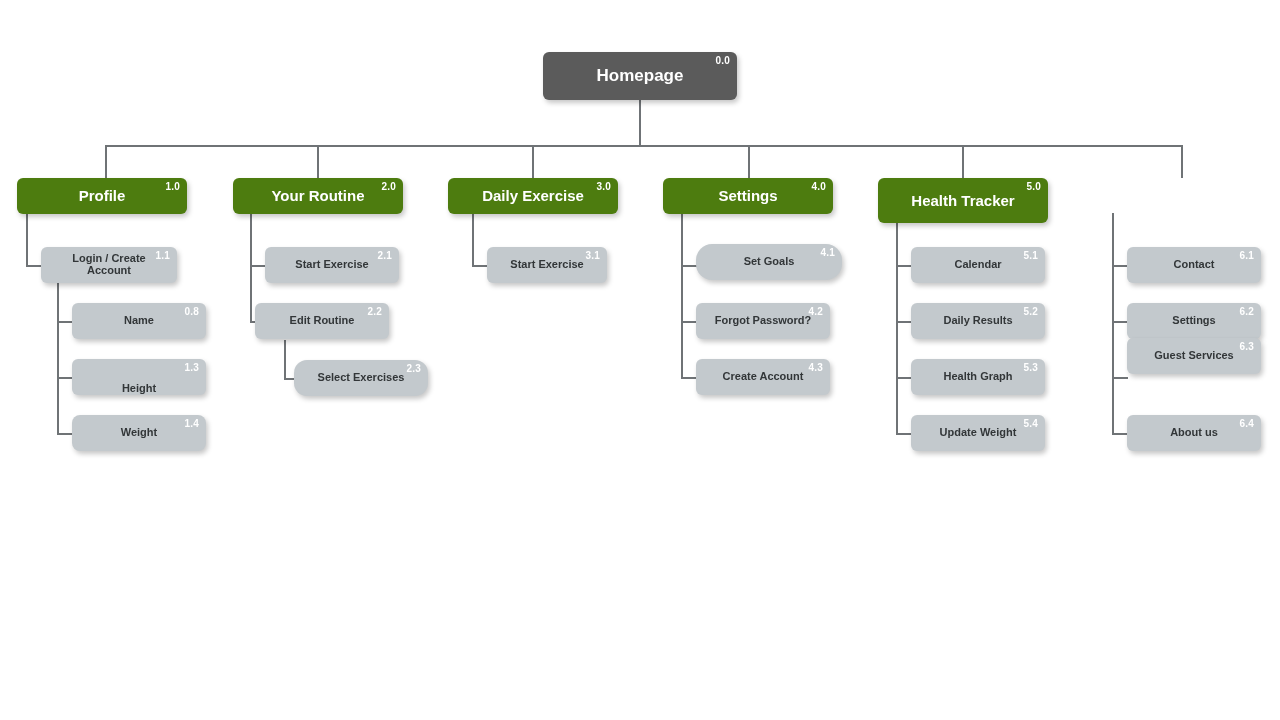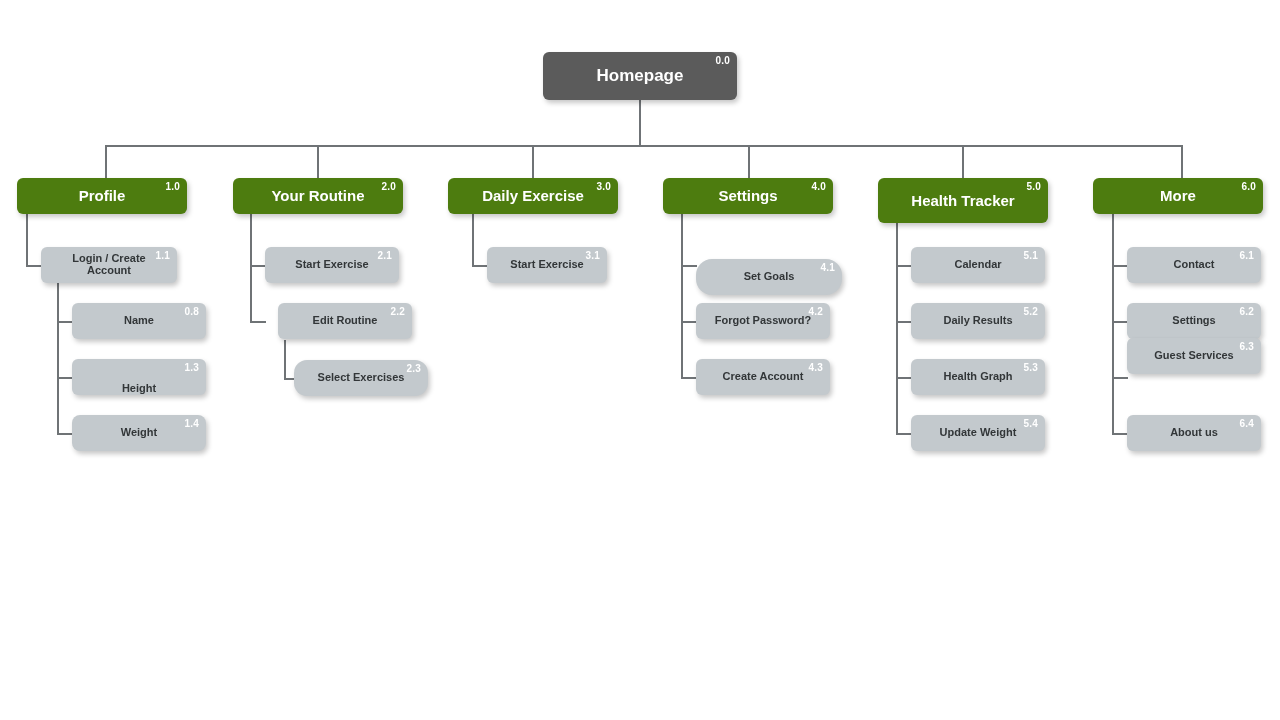--- a/index.html
+++ b/index.html
@@ -162,24 +162,20 @@
   <div class="node l1" style="left:663px; top:178px; width:170px; height:36px;">
     <span class="num">4.0</span>
     <span class="label">Settings</span>
   </div>
 
   <div class="node l1" style="left:878px; top:178px; width:170px; height:45px;">
     <span class="num">5.0</span>
     <span class="label">Health Tracker</span>
   </div>
 
-  <div class="node l1" style="left:1093px; top:178px; width:170px; height:36px;">
-    <span class="num">6.0</span>
-    <span class="label">More</span>
-  </div>
 
   <div class="node l2" style="left:41px; top:247px; width:136px; height:36px;">
     <span class="num">1.1</span>
     <span class="label">Login / Create Account</span>
   </div>
   <div class="node l2" style="left:72px; top:303px; width:134px; height:36px;">
     <span class="num">0.8</span>
     <span class="label">Name</span>
   </div>
   <div class="node l2" style="left:72px; top:359px; width:134px; height:36px;align-items:flex-end;">
@@ -188,35 +184,35 @@
   </div>
   <div class="node l2" style="left:72px; top:415px; width:134px; height:36px;border-radius:8px;">
     <span class="num">1.4</span>
     <span class="label">Weight</span>
   </div>
 
   <div class="node l2" style="left:265px; top:247px; width:134px; height:36px;">
     <span class="num">2.1</span>
     <span class="label">Start Exercise</span>
   </div>
-  <div class="node l2" style="left:278px; top:303px; width:134px; height:36px;">
+  <div class="node l2" style="left:255px; top:303px; width:134px; height:36px;">
     <span class="num">2.2</span>
     <span class="label">Edit Routine</span>
   </div>
   <div class="node l2" style="left:294px; top:360px; width:134px; height:36px;border-radius:13px;">
     <span class="num">2.3</span>
     <span class="label">Select Exercises</span>
   </div>
 
   <div class="node l2" style="left:487px; top:247px; width:120px; height:36px;">
     <span class="num">3.1</span>
     <span class="label">Start Exercise</span>
   </div>
 
-  <div class="node l2" style="left:696px; top:259px; width:146px; height:36px;border-radius:16px;">
+  <div class="node l2" style="left:696px; top:244px; width:146px; height:36px;border-radius:16px;">
     <span class="num">4.1</span>
     <span class="label">Set Goals</span>
   </div>
   <div class="node l2" style="left:696px; top:303px; width:134px; height:36px;">
     <span class="num">4.2</span>
     <span class="label">Forgot Password?</span>
   </div>
   <div class="node l2" style="left:696px; top:359px; width:134px; height:36px;">
     <span class="num">4.3</span>
     <span class="label">Create Account</span>

